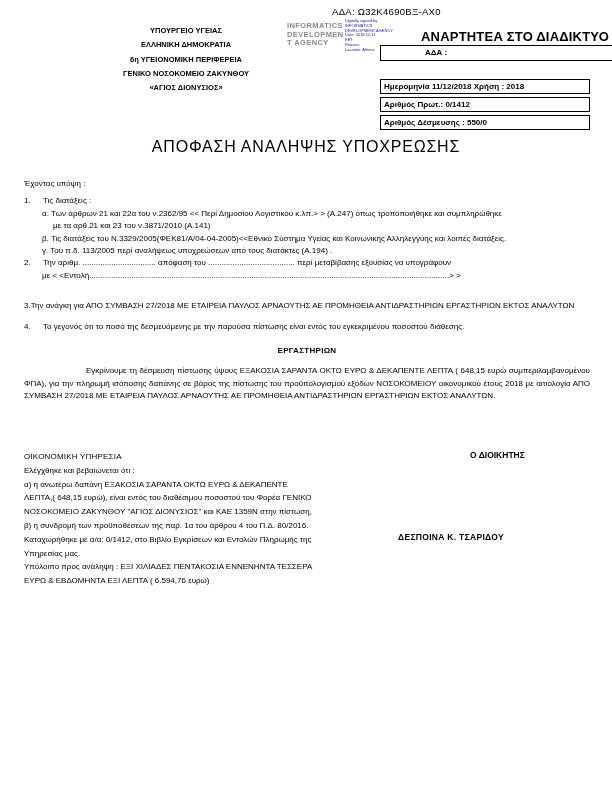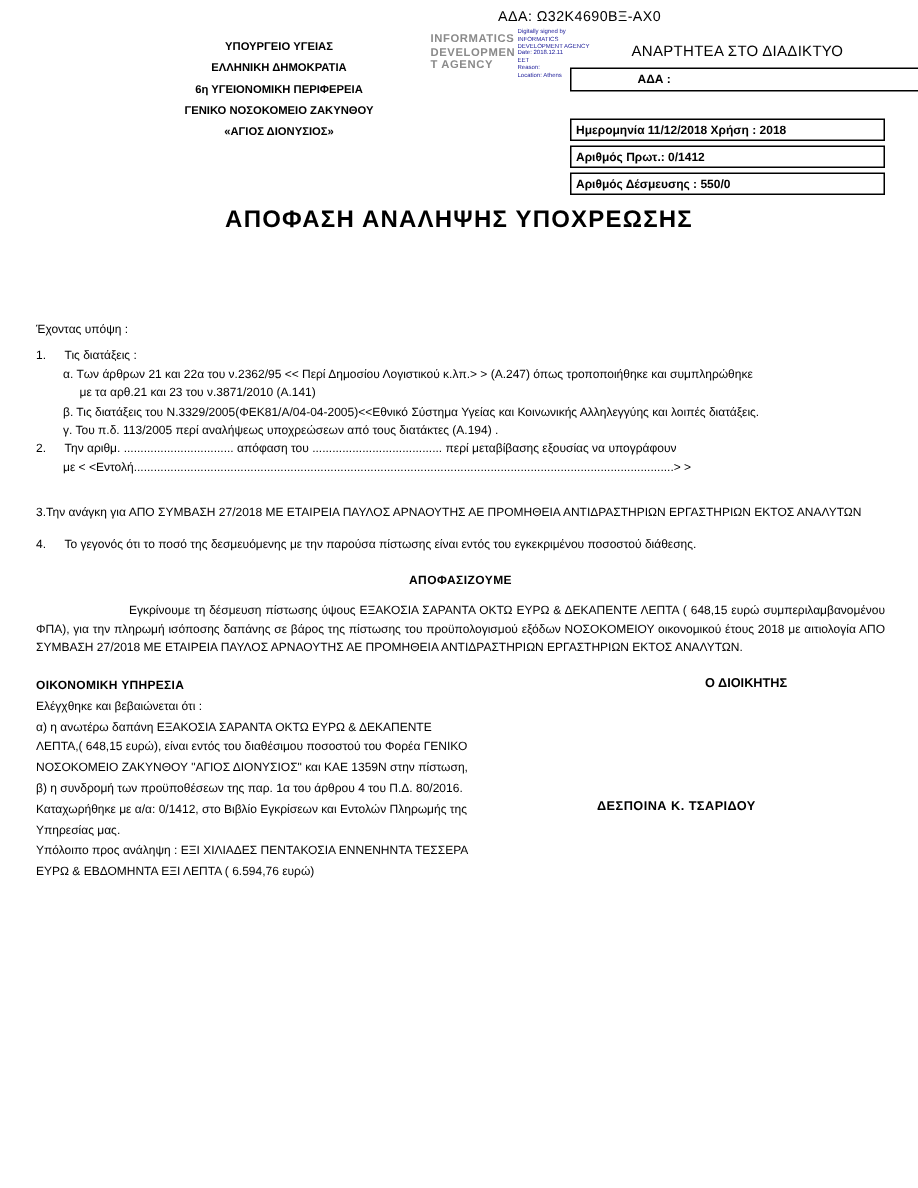--- a/index.html
+++ b/index.html
@@ -9,41 +9,41 @@
   }
   .abs{position:absolute;}
   
   .ada-top{left:332px;top:6px;font-size:9.5px;letter-spacing:.3px;}
   
   .org{left:106px;top:24px;width:160px;text-align:center;font-size:7.5px;font-weight:bold;line-height:14.3px;}
   
   .stamp-agency{left:287px;top:22px;font-size:7.5px;font-weight:bold;color:#8a8a8a;line-height:8.6px;letter-spacing:.4px;}
   .stamp-sig{left:345px;top:19px;font-size:4px;line-height:4.8px;color:#23239c;}
   
-  .publish{left:421px;top:29px;font-size:10px;font-weight:normal;letter-spacing:.2px;}
+  .publish{left:421px;top:29px;font-size:13px;font-weight:bold;letter-spacing:.2px;}
   .hbox{left:380px;width:202px;border:1px solid #000;font-size:8px;font-weight:bold;padding:2px 3px;background:#fff;}
   .ada-box{top:45px;height:10px;padding-left:44px;}
   .date-box{top:79px;}
   .prot-box{top:97px;}
   .comm-box{top:115px;}
   
-  .title{left:0;right:0;top:138px;text-align:center;font-size:16px;font-weight:bold;letter-spacing:.8px;}
+  .title{left:0;right:0;top:138px;text-align:center;font-size:16px;font-weight:normal;letter-spacing:.8px;}
   
-  .bodytext{left:24px;top:178px;width:566px;font-size:8px;line-height:12.4px;margin-top:36px;}
+  .bodytext{left:24px;top:178px;width:566px;font-size:8px;line-height:12.4px;}
   .li-row{display:flex;}
   .li-num{width:19px;flex:0 0 19px;}
   .sub{margin-left:18px;}
   .sub2{margin-left:29px;}
   .gap18{margin-top:18px;}
   .gap8{margin-top:8px;}
   .decide-head{margin-top:12px;text-align:center;font-weight:bold;letter-spacing:.3px;}
   .decide-body{margin-top:8px;text-align:justify;text-indent:62px;}
   
   .finance{left:24px;top:450px;width:300px;font-size:8px;line-height:13.8px;}
-  .finance .heading{font-weight:bold;letter-spacing:.2px;}
+  .finance .heading{font-weight:normal;letter-spacing:.2px;}
   .finance p{margin:0 12px 0 0;}
   .mt6{margin-top:6px;}
   .mt5{margin-top:5px;}
   
   .commander-title{left:470px;top:450px;font-size:8.5px;font-weight:bold;}
   .commander-name{left:398px;top:532px;font-size:8.5px;font-weight:bold;letter-spacing:.3px;}
   
   .footer-sign{left:105px;top:656px;width:250px;text-align:center;font-size:8.5px;font-weight:bold;text-decoration:underline;}
   .footer-sign .l2{margin-top:12px;}
   .footer-sign .name{margin-top:26px;letter-spacing:.3px;}
@@ -104,21 +104,21 @@
     </div>
     <div class="sub">με &lt; &lt;Εντολή..................................................................................................................................................................&gt; &gt;</div>
 
     <div class="gap18">3.Την ανάγκη για ΑΠΟ ΣΥΜΒΑΣΗ 27/2018 ΜΕ ΕΤΑΙΡΕΙΑ ΠΑΥΛΟΣ ΑΡΝΑΟΥΤΗΣ ΑΕ ΠΡΟΜΗΘΕΙΑ ΑΝΤΙΔΡΑΣΤΗΡΙΩΝ ΕΡΓΑΣΤΗΡΙΩΝ ΕΚΤΟΣ ΑΝΑΛΥΤΩΝ</div>
 
     <div class="li-row gap8">
       <span class="li-num">4.</span>
       <span>Το γεγονός ότι το ποσό της δεσμευόμενης με την παρούσα πίστωσης είναι εντός του εγκεκριμένου ποσοστού διάθεσης.</span>
     </div>
 
-    <div class="decide-head">ΑΠΟΦΑΣΙΖΟΥΜΕ</div>
+    <div class="decide-head">ΕΡΓΑΣΤΗΡΙΩΝ</div>
     <div class="decide-body">Εγκρίνουμε τη δέσμευση πίστωσης ύψους ΕΞΑΚΟΣΙΑ ΣΑΡΑΝΤΑ ΟΚΤΩ ΕΥΡΩ &amp; ΔΕΚΑΠΕΝΤΕ ΛΕΠΤΑ ( 648,15 ευρώ συμπεριλαμβανομένου ΦΠΑ), για την πληρωμή ισόποσης δαπάνης σε βάρος της πίστωσης του προϋπολογισμού εξόδων ΝΟΣΟΚΟΜΕΙΟΥ οικονομικού έτους 2018 με αιτιολογία ΑΠΟ ΣΥΜΒΑΣΗ 27/2018 ΜΕ ΕΤΑΙΡΕΙΑ ΠΑΥΛΟΣ ΑΡΝΑΟΥΤΗΣ ΑΕ ΠΡΟΜΗΘΕΙΑ ΑΝΤΙΔΡΑΣΤΗΡΙΩΝ ΕΡΓΑΣΤΗΡΙΩΝ ΕΚΤΟΣ ΑΝΑΛΥΤΩΝ.</div>
   </div>
 
   <div class="abs finance">
     <div class="heading">ΟΙΚΟΝΟΜΙΚΗ ΥΠΗΡΕΣΙΑ</div>
     <p class="mt6">Ελέγχθηκε και βεβαιώνεται ότι :</p>
     <p class="mt5">α) η ανωτέρω δαπάνη ΕΞΑΚΟΣΙΑ ΣΑΡΑΝΤΑ ΟΚΤΩ ΕΥΡΩ &amp; ΔΕΚΑΠΕΝΤΕ ΛΕΠΤΑ,( 648,15 ευρώ), είναι εντός του διαθέσιμου ποσοστού του Φορέα ΓΕΝΙΚΟ ΝΟΣΟΚΟΜΕΙΟ ΖΑΚΥΝΘΟΥ "ΑΓΙΟΣ ΔΙΟΝΥΣΙΟΣ" και ΚΑΕ 1359Ν στην πίστωση,</p>
     <p class="mt5">β) η συνδρομή των προϋποθέσεων της παρ. 1α του άρθρου 4 του Π.Δ. 80/2016.</p>
     <p class="mt5">Καταχωρήθηκε με α/α: 0/1412, στο Βιβλίο Εγκρίσεων και Εντολών Πληρωμής της Υπηρεσίας μας.</p>
     <p class="mt5">Υπόλοιπο προς ανάληψη : ΕΞΙ ΧΙΛΙΑΔΕΣ ΠΕΝΤΑΚΟΣΙΑ ΕΝΝΕΝΗΝΤΑ ΤΕΣΣΕΡΑ ΕΥΡΩ &amp; ΕΒΔΟΜΗΝΤΑ ΕΞΙ ΛΕΠΤΑ ( 6.594,76 ευρώ)</p>

